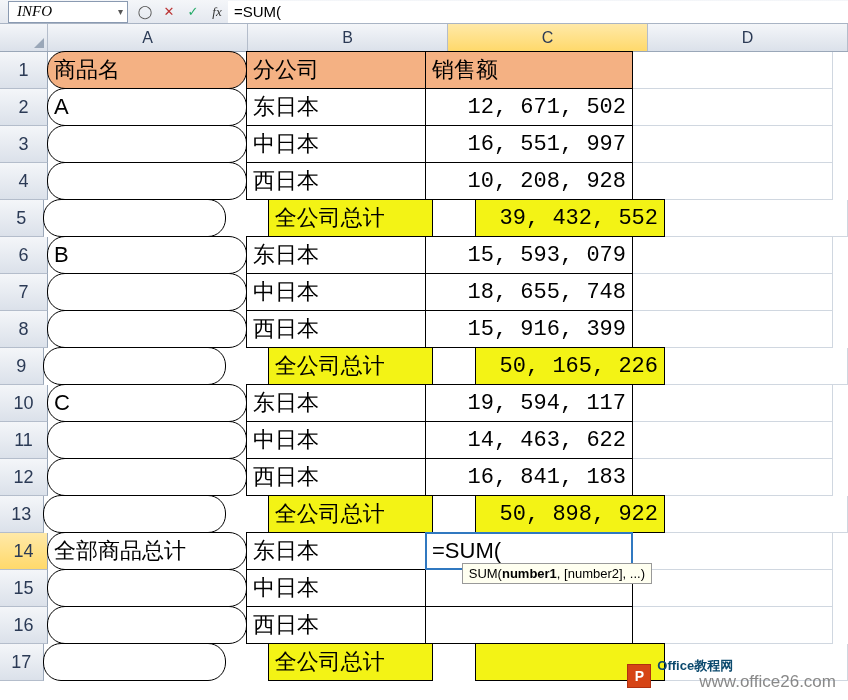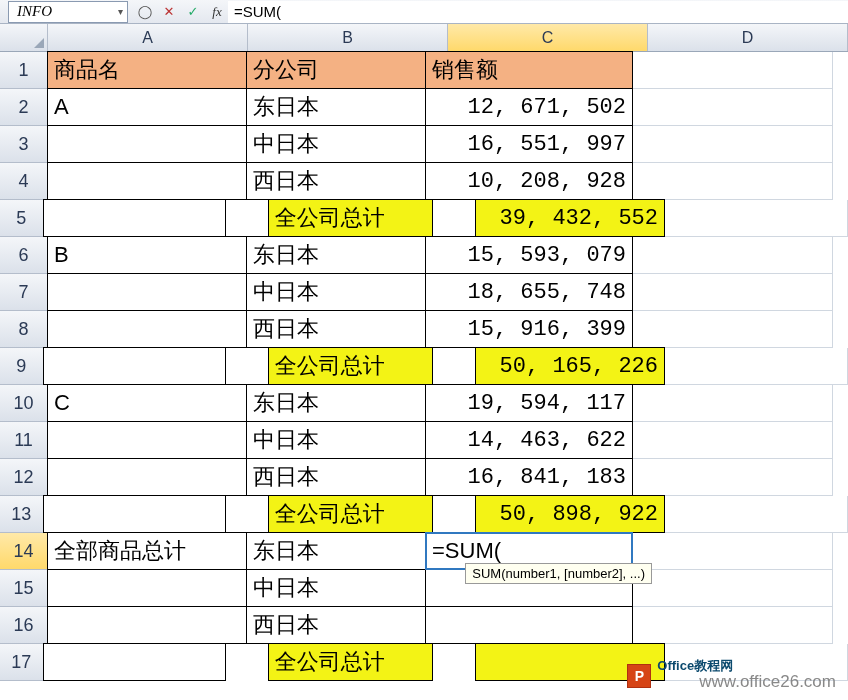--- a/index.html
+++ b/index.html
@@ -128,21 +128,21 @@
     .cell {
       border-right: 1px solid #d0d7e0;
       border-bottom: 1px solid #d0d7e0;
       display: flex;
       align-items: center;
       padding: 0 6px;
       font-size: 22px;
       position: relative;
     }
     .cell.db { border: 1px solid #000; margin: -1px 0 0 -1px; }
-    .cell.a { width: 200px; }
+    .cell.a { width: 200px; border-radius: 18px; }
     .cell.b { width: 180px; }
     .cell.c { width: 208px; }
     .cell.d { width: 200px; }
     .cell.header-cell {
       background: #f4b183;
       border: 1px solid #000;
       margin: -1px 0 0 -1px;
     }
     .cell.yellow {
       background: #f3f315;
@@ -165,21 +165,21 @@
       top: 30px;
       right: -20px;
       background: #fffff0;
       border: 1px solid #999;
       padding: 2px 6px;
       font-size: 13px;
       font-family: Arial, sans-serif;
       white-space: nowrap;
       z-index: 10;
     }
-    .tooltip b { font-weight: normal; }
+    .tooltip b { font-weight: bold; }
     .watermark {
       position: absolute;
       bottom: 8px;
       right: 12px;
       font-family: Arial, sans-serif;
       font-size: 14px;
       display: flex;
       align-items: center;
       gap: 6px;
     }

